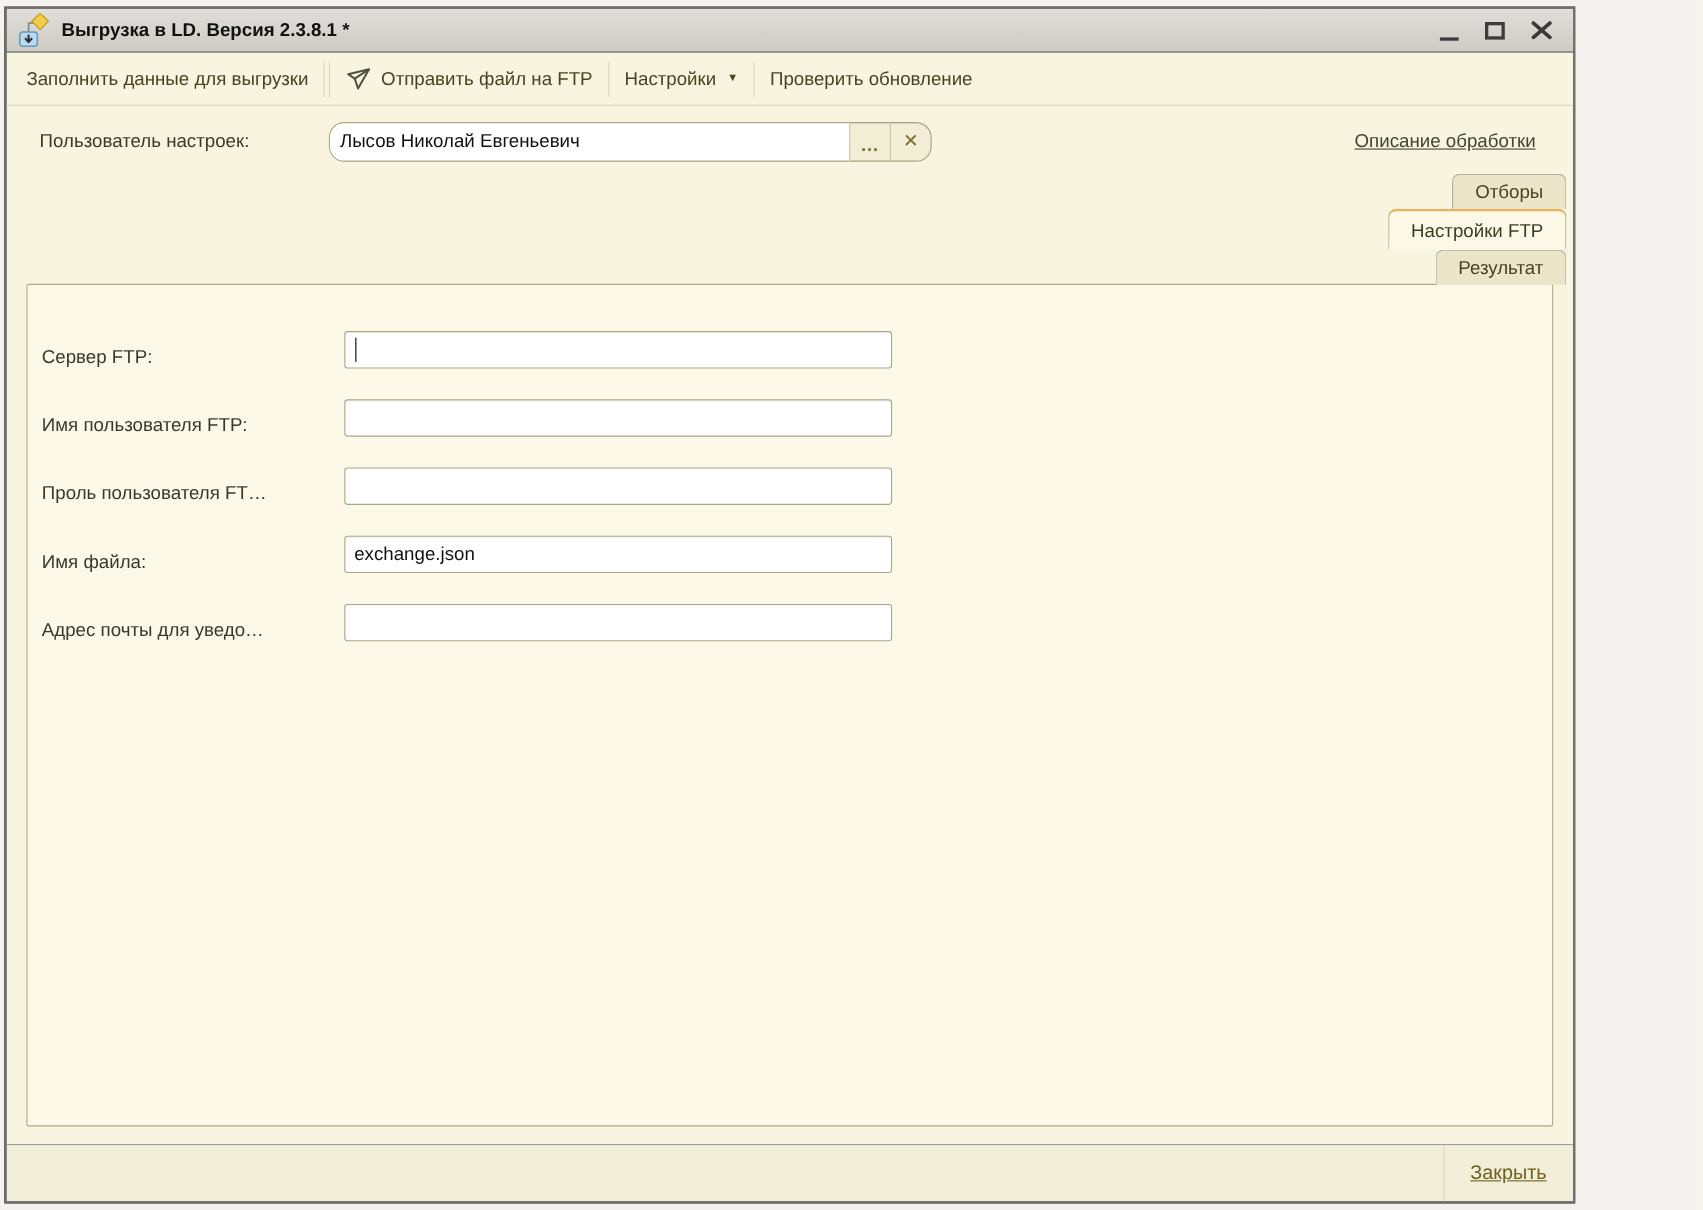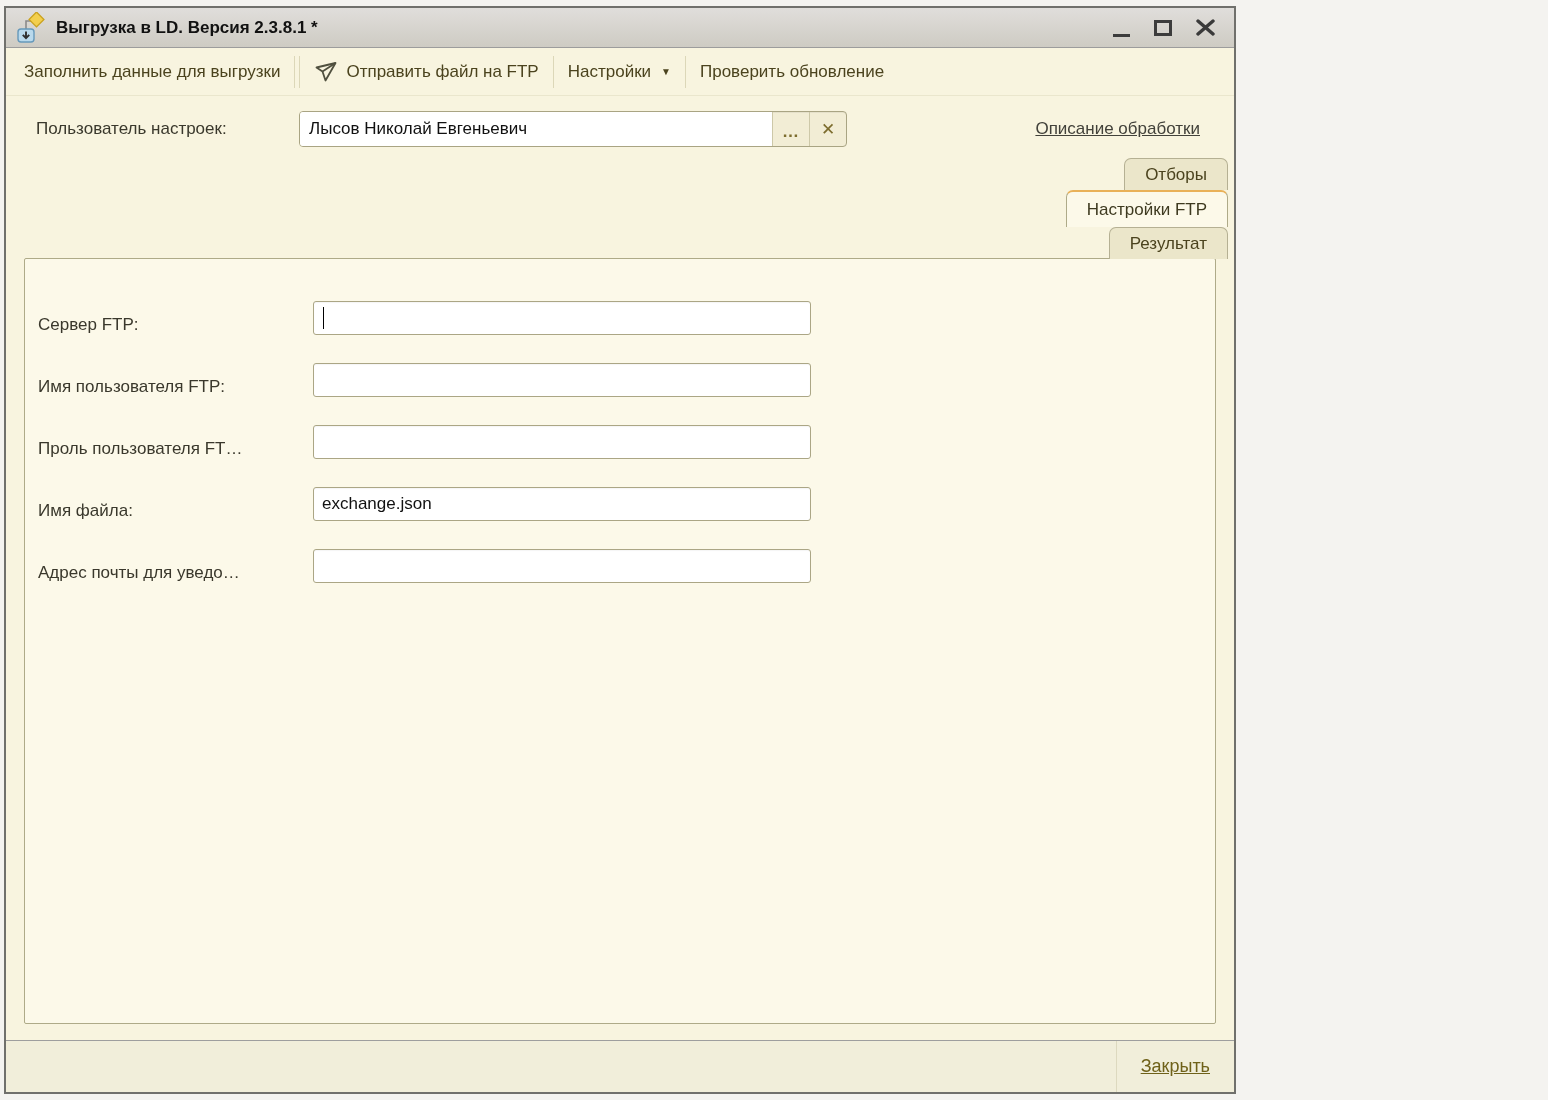--- a/index.html
+++ b/index.html
@@ -3,21 +3,21 @@
 <meta charset="utf-8">
 <style>
   * { box-sizing: border-box; }
   html,body { margin:0; padding:0; }
   body {
     width:1548px; height:1100px; overflow:hidden;
     background:#f4f3f0;
     font-family:"Liberation Sans","DejaVu Sans",sans-serif;
   }
   .window {
-    position:absolute; left:4px; top:6px; width:1232px; height:1088px;
+    position:absolute; left:4px; top:6px; width:1428px; height:1088px;
     border:2px solid #70706c; background:#000000;
     display:flex; flex-direction:column;
   }
   
   .titlebar {
     height:40px; flex:0 0 40px;
     background:linear-gradient(#e0dedb,#cecbc3);
     border-bottom:1px solid #9c9c9c;
     display:flex; align-items:center; padding:0 10px;
   }
@@ -39,21 +39,21 @@
     padding:0 12px; font-size:17px; color:#4b431e; white-space:nowrap; cursor:default;
   }
   .tsep { width:1px; height:32px; background:#dcd7b8; margin:0 2px; flex:0 0 auto; }
   .drop-arrow { font-size:10px; color:#4b431e; margin-left:2px; }
   
   .content { flex:1 1 auto; display:flex; flex-direction:column; background:#f8f4df; padding-top:14px; min-height:0; }
   .user-row { display:flex; align-items:center; padding:0 20px 0 30px; height:38px; flex:0 0 38px; }
   .user-label { font-size:17px; color:#3a382c; width:263px; flex:0 0 263px; }
   .user-field {
     width:548px; height:36px; display:flex; align-items:stretch;
-    border:1px solid #a9a483; border-radius:4px; background:#f2edd5; overflow:hidden;
+    border:1px solid #a9a483; border-radius:14px; background:#f2edd5; overflow:hidden;
     box-shadow:inset 0 1px 0 rgba(0,0,0,0.05);
   }
   .user-field input {
     flex:1 1 auto; border:none; outline:none; background:#fff;
     font-family:inherit; font-size:17px; color:#111; padding:0 9px;
   }
   .field-btn {
     width:36px; display:flex; align-items:center; justify-content:center;
     font-size:17px; font-weight:bold; color:#7d6d2e; cursor:default;
   }

